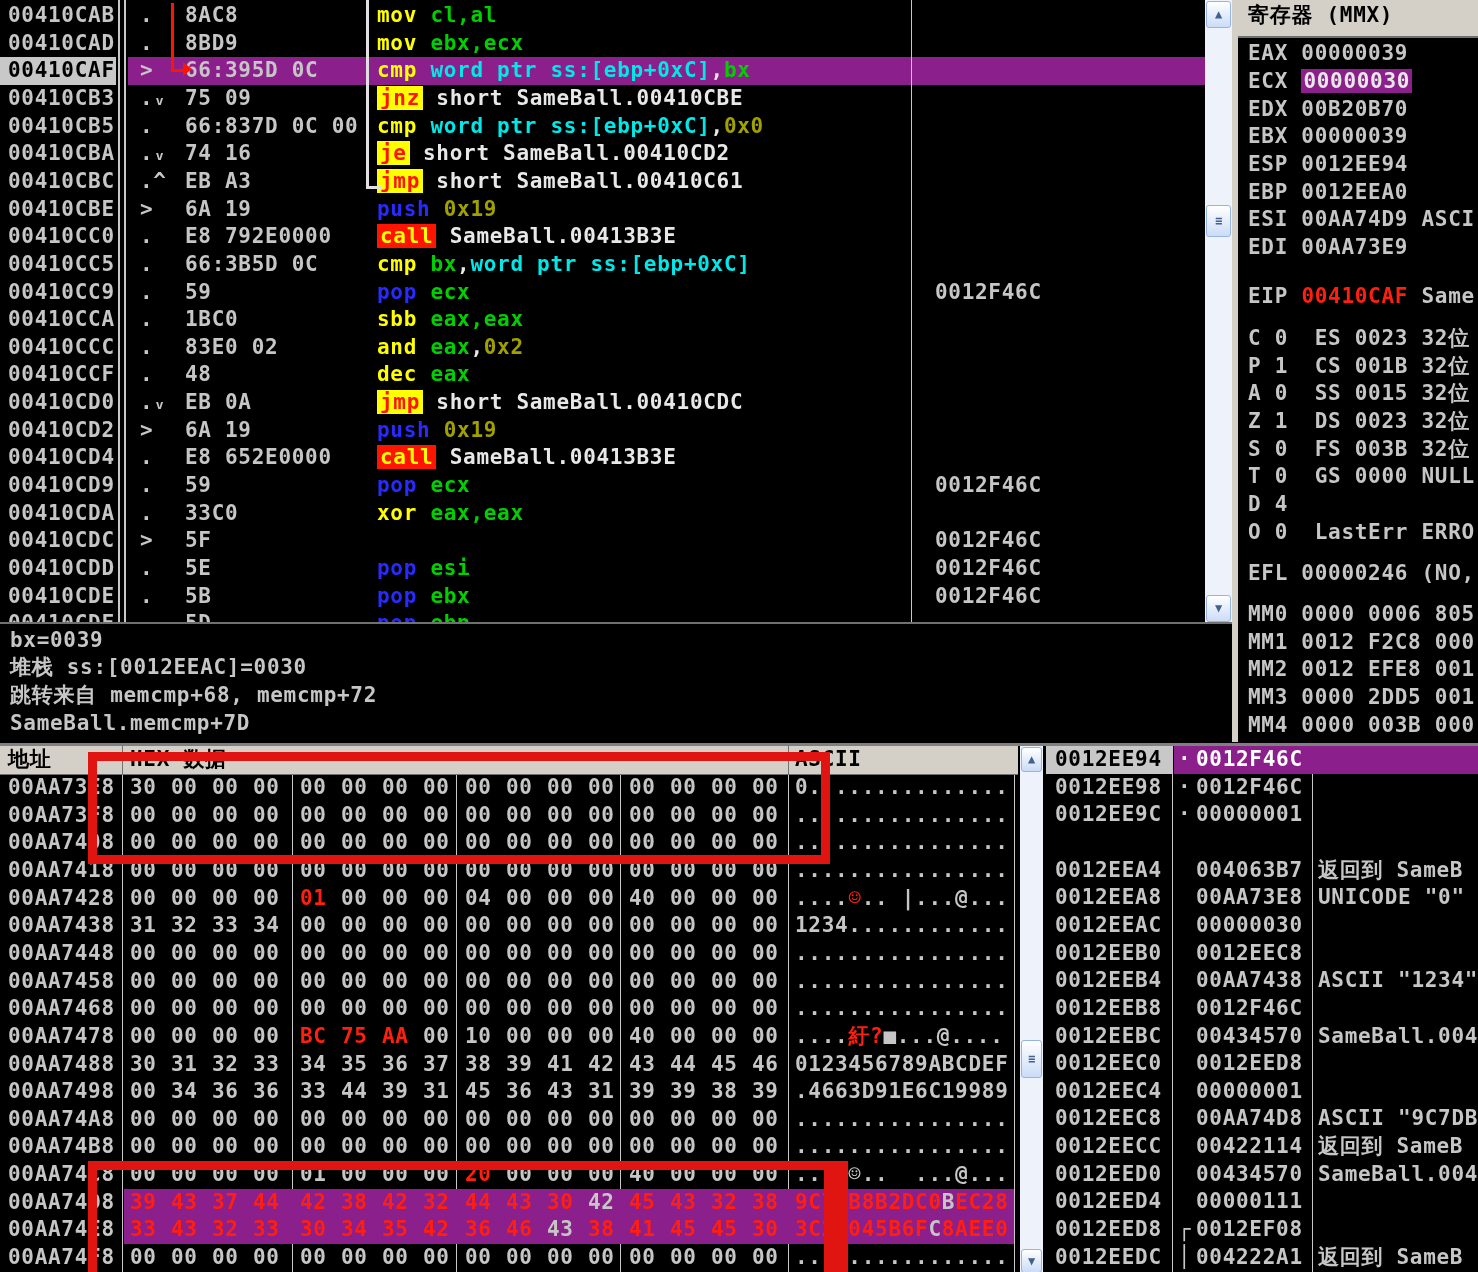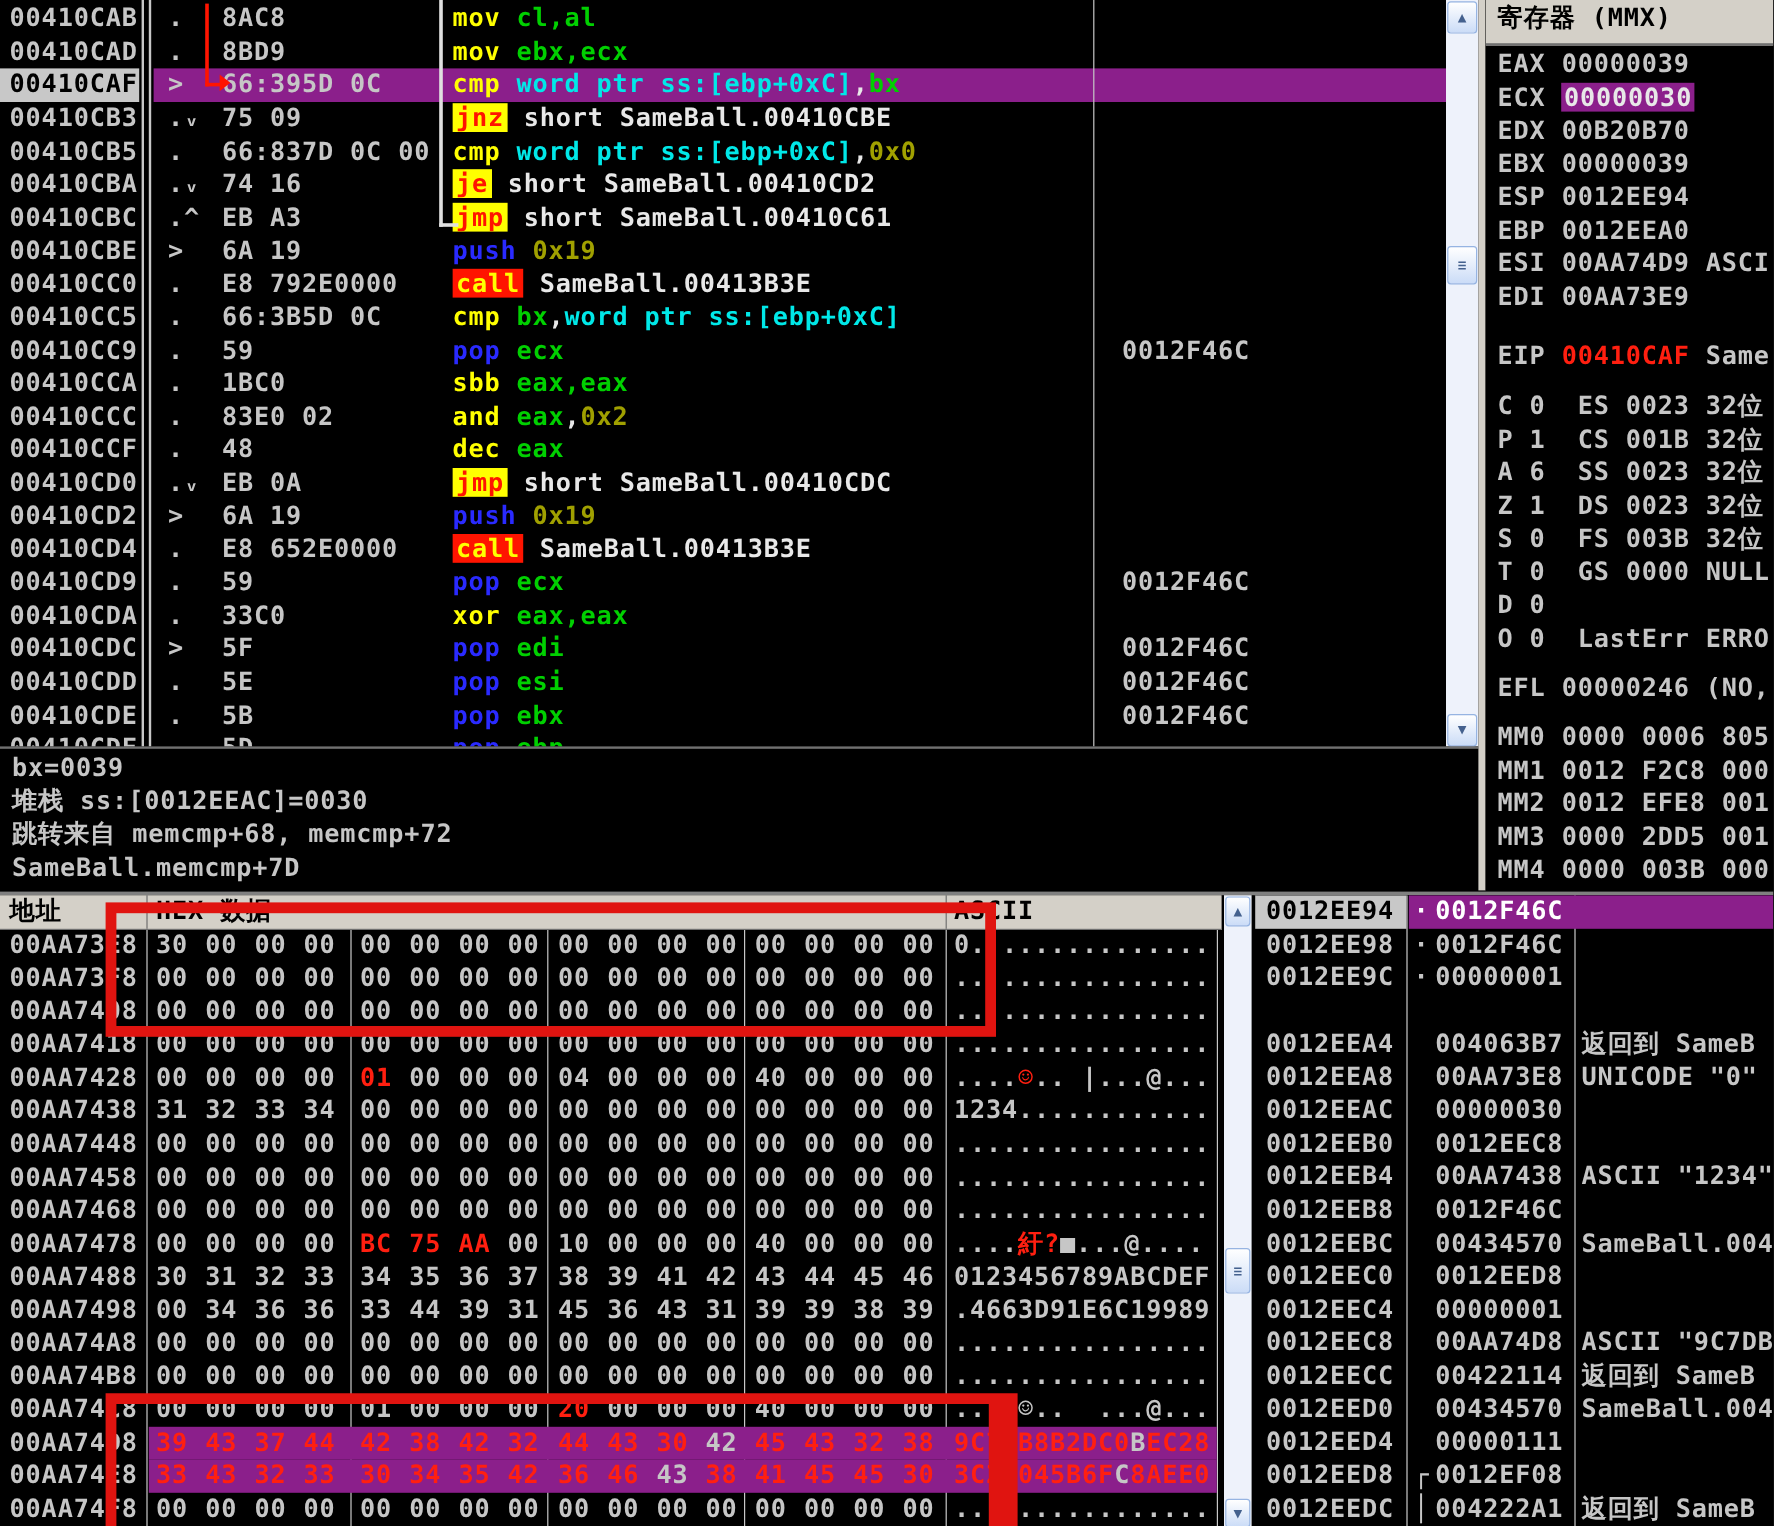--- a/index.html
+++ b/index.html
@@ -147,21 +147,20 @@
       <div class="row" style="top: 499.7px; width: 1205px;">
         <div class="t n" style="left: 8px; top: 0px;">00410CDA</div>
         <div class="t n" style="left: 140px; top: 0px;">.</div>
         <div class="t n clip" style="left: 185px; top: 0px; width: 172px;">33C0</div>
         <div class="t n clip" style="left: 377px; top: 0px; width: 530px;"><span class="mn">xor </span><span class="reg">eax,eax</span></div>
       </div>
       <div class="row" style="top: 527.35px; width: 1205px;">
         <div class="t n" style="left: 8px; top: 0px;">00410CDC</div>
         <div class="t n" style="left: 140px; top: 0px;">&gt;</div>
         <div class="t n clip" style="left: 185px; top: 0px; width: 172px;">5F</div>
-        <div class="t n clip" style="left: 377px; top: 0px; width: 530px;"><span class="push">pop </span><span class="reg">edi</span></div>
         <div class="t n" style="left: 935px; top: 0px;">0012F46C</div>
       </div>
       <div class="row" style="top: 555px; width: 1205px;">
         <div class="t n" style="left: 8px; top: 0px;">00410CDD</div>
         <div class="t n" style="left: 140px; top: 0px;">.</div>
         <div class="t n clip" style="left: 185px; top: 0px; width: 172px;">5E</div>
         <div class="t n clip" style="left: 377px; top: 0px; width: 530px;"><span class="push">pop </span><span class="reg">esi</span></div>
         <div class="t n" style="left: 935px; top: 0px;">0012F46C</div>
       </div>
       <div class="row" style="top: 582.65px; width: 1205px;">
@@ -711,33 +710,33 @@
       <div class="row" style="top: 283px; width: 240px; left: 10px;">
         <div class="t n" style="left: 0px; top: 0px;"><span class="n">EIP </span><span class="r">00410CAF</span><span class="n"> Same</span></div>
       </div>
       <div class="row" style="top: 325px; width: 240px; left: 10px;">
         <div class="t n" style="left: 0px; top: 0px;"><span class="n">C 0  ES 0023 32位</span></div>
       </div>
       <div class="row" style="top: 353px; width: 240px; left: 10px;">
         <div class="t n" style="left: 0px; top: 0px;"><span class="n">P 1  CS 001B 32位</span></div>
       </div>
       <div class="row" style="top: 380px; width: 240px; left: 10px;">
-        <div class="t n" style="left: 0px; top: 0px;"><span class="n">A 6  SS 0023 32位</span></div>
+        <div class="t n" style="left: 0px; top: 0px;"><span class="n">A 0  SS 0015 32位</span></div>
       </div>
       <div class="row" style="top: 408px; width: 240px; left: 10px;">
         <div class="t n" style="left: 0px; top: 0px;"><span class="n">Z 1  DS 0023 32位</span></div>
       </div>
       <div class="row" style="top: 436px; width: 240px; left: 10px;">
         <div class="t n" style="left: 0px; top: 0px;"><span class="n">S 0  FS 003B 32位</span></div>
       </div>
       <div class="row" style="top: 463px; width: 240px; left: 10px;">
         <div class="t n" style="left: 0px; top: 0px;"><span class="n">T 0  GS 0000 NULL</span></div>
       </div>
       <div class="row" style="top: 491px; width: 240px; left: 10px;">
-        <div class="t n" style="left: 0px; top: 0px;"><span class="n">D 0</span></div>
+        <div class="t n" style="left: 0px; top: 0px;"><span class="n">D 4</span></div>
       </div>
       <div class="row" style="top: 519px; width: 240px; left: 10px;">
         <div class="t n" style="left: 0px; top: 0px;"><span class="n">O 0  LastErr ERRO</span></div>
       </div>
       <div class="row" style="top: 560px; width: 240px; left: 10px;">
         <div class="t n" style="left: 0px; top: 0px;"><span class="n">EFL 00000246 (NO,</span></div>
       </div>
       <div class="row" style="top: 601px; width: 240px; left: 10px;">
         <div class="t n" style="left: 0px; top: 0px;"><span class="n">MM0 0000 0006 805</span></div>
       </div>

